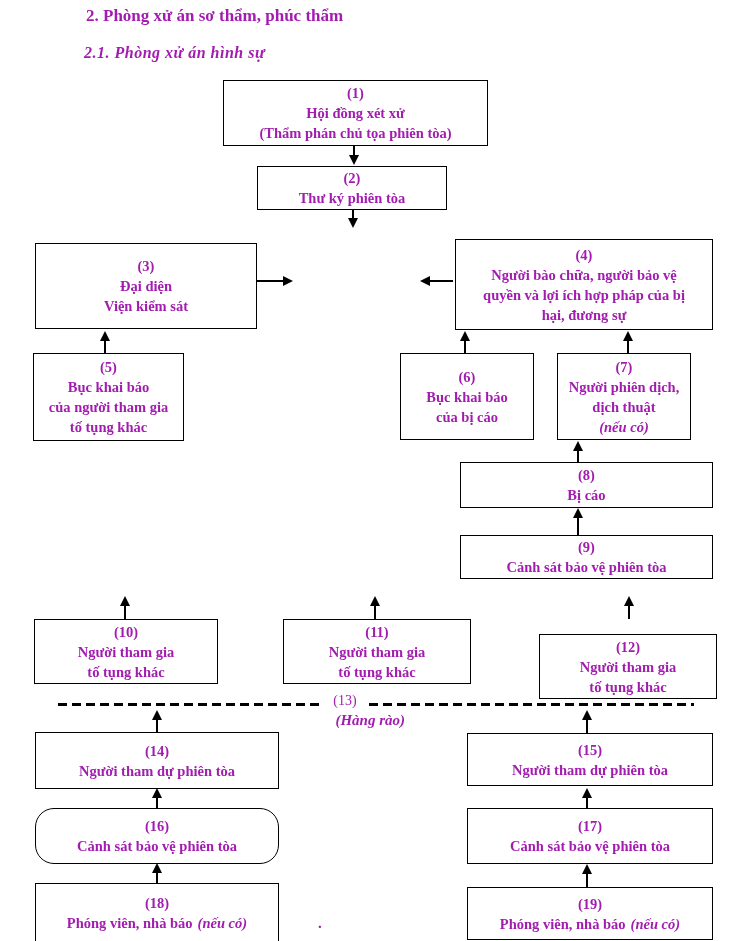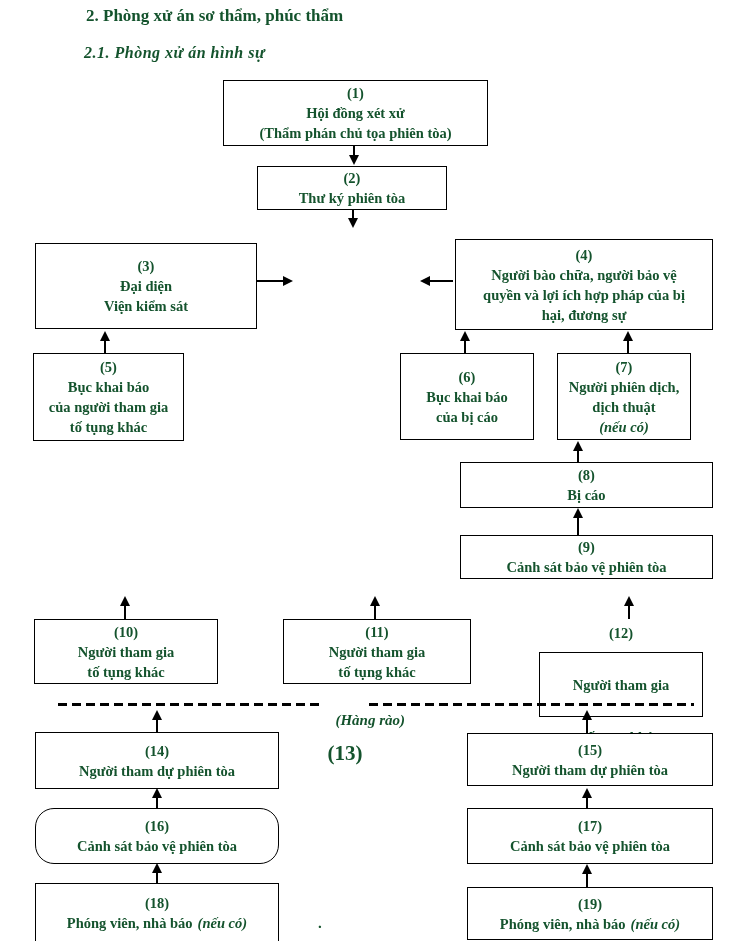--- a/index.html
+++ b/index.html
@@ -1,18 +1,18 @@
 <!DOCTYPE html>
 <html><head>
 <meta charset="utf-8">
 <style>
   html,body { margin:0; padding:0; background:#ffffff; }
   .canvas {
     position:relative; width:738px; height:941px; background:#ffffff;
-    color:#14532d; font-family:"Liberation Serif", serif; overflow:hidden;
+    color:#a21caf; font-family:"Liberation Serif", serif; overflow:hidden;
   }
   .hdr1 { position:absolute; left:86px; top:6px; font-size:17px; font-weight:700; }
   .hdr2 { position:absolute; left:84px; top:44px; font-size:16px; font-weight:700; font-style:italic; letter-spacing:0.5px; }
 
   .box {
     position:absolute; box-sizing:border-box; border:1.5px solid #000;
     display:flex; flex-direction:column; justify-content:center; align-items:center;
     text-align:center; font-weight:700; font-size:14.5px; line-height:1.38;
     padding:1px 2px; background:#fff;
   }
@@ -35,21 +35,21 @@
     border-top:5px solid transparent; border-bottom:5px solid transparent;
   }
   .arrow.h.right::after { right:-9px; border-left:10px solid #000; }
   .arrow.h.left::after  { left:-9px;  border-right:10px solid #000; }
 
   
   .dash {
     position:absolute; height:3px;
     background:repeating-linear-gradient(90deg,#000 0 9px,transparent 9px 14px);
   }
-  .fence-num   { position:absolute; left:317px; top:693px; width:56px; text-align:center; font-weight:700; font-size:21px;margin-top:48px; }
+  .fence-num   { position:absolute; left:317px; top:693px; width:56px; text-align:center; font-weight:400; font-size:14px; }
   .fence-label { position:absolute; left:295px; top:712px; width:110px; text-align:right; font-weight:700; font-style:italic; font-size:15px; }
   .stray { position:absolute; left:318px; top:915px; font-weight:700; font-size:15px; }
 </style>
 </head>
 <body>
 
 <div class="canvas">
 
   <div class="hdr1">2. Phòng xử án sơ thẩm, phúc thẩm</div>
   <div class="hdr2">2.1. Phòng xử án hình sự</div>
@@ -111,21 +111,21 @@
   <div class="box" style="left:34px;top:619px;width:184px;height:65px;">
     <span class="line">(10)</span>
     <span class="line">Người tham gia</span>
     <span class="line">tố tụng khác</span>
   </div>
   <div class="box" style="left:283px;top:619px;width:188px;height:65px;">
     <span class="line">(11)</span>
     <span class="line">Người tham gia</span>
     <span class="line">tố tụng khác</span>
   </div>
-  <div class="box" style="left:539px;top:652px;width:164px;height:65px;gap:32px;">
+  <div class="box" style="left:539px;top:634px;width:178px;height:65px;">
     <span class="line">(12)</span>
     <span class="line">Người tham gia</span>
     <span class="line">tố tụng khác</span>
   </div>
 
   <div class="dash" style="left:58px;top:703px;width:263px;"></div>
   <div class="dash" style="left:369px;top:703px;width:325px;"></div>
   <div class="fence-num">(13)</div>
   <div class="fence-label">(Hàng rào)</div>
 

